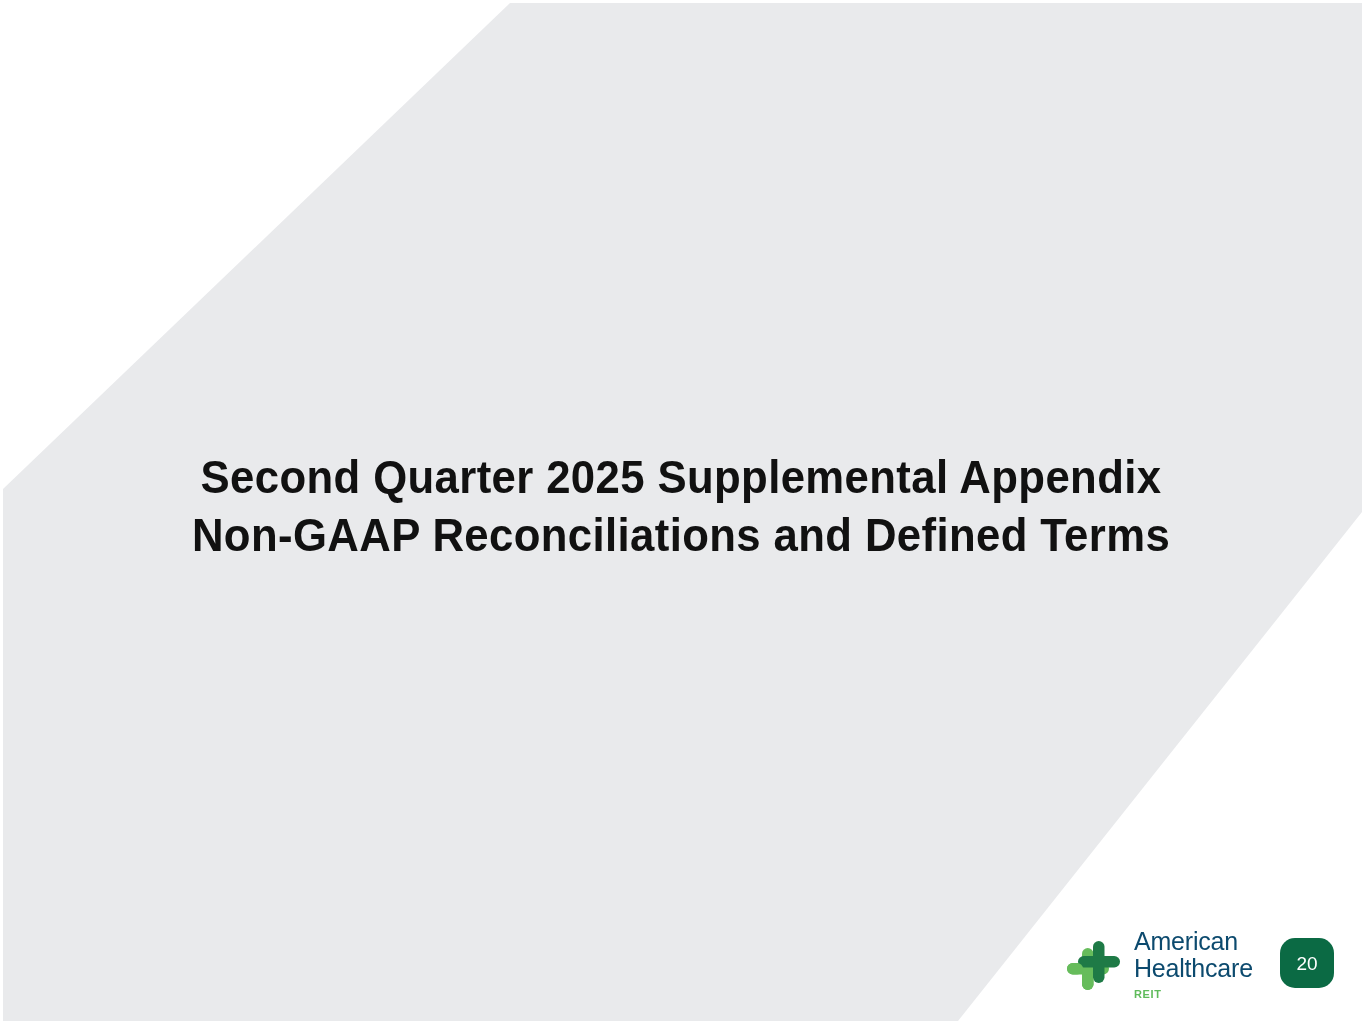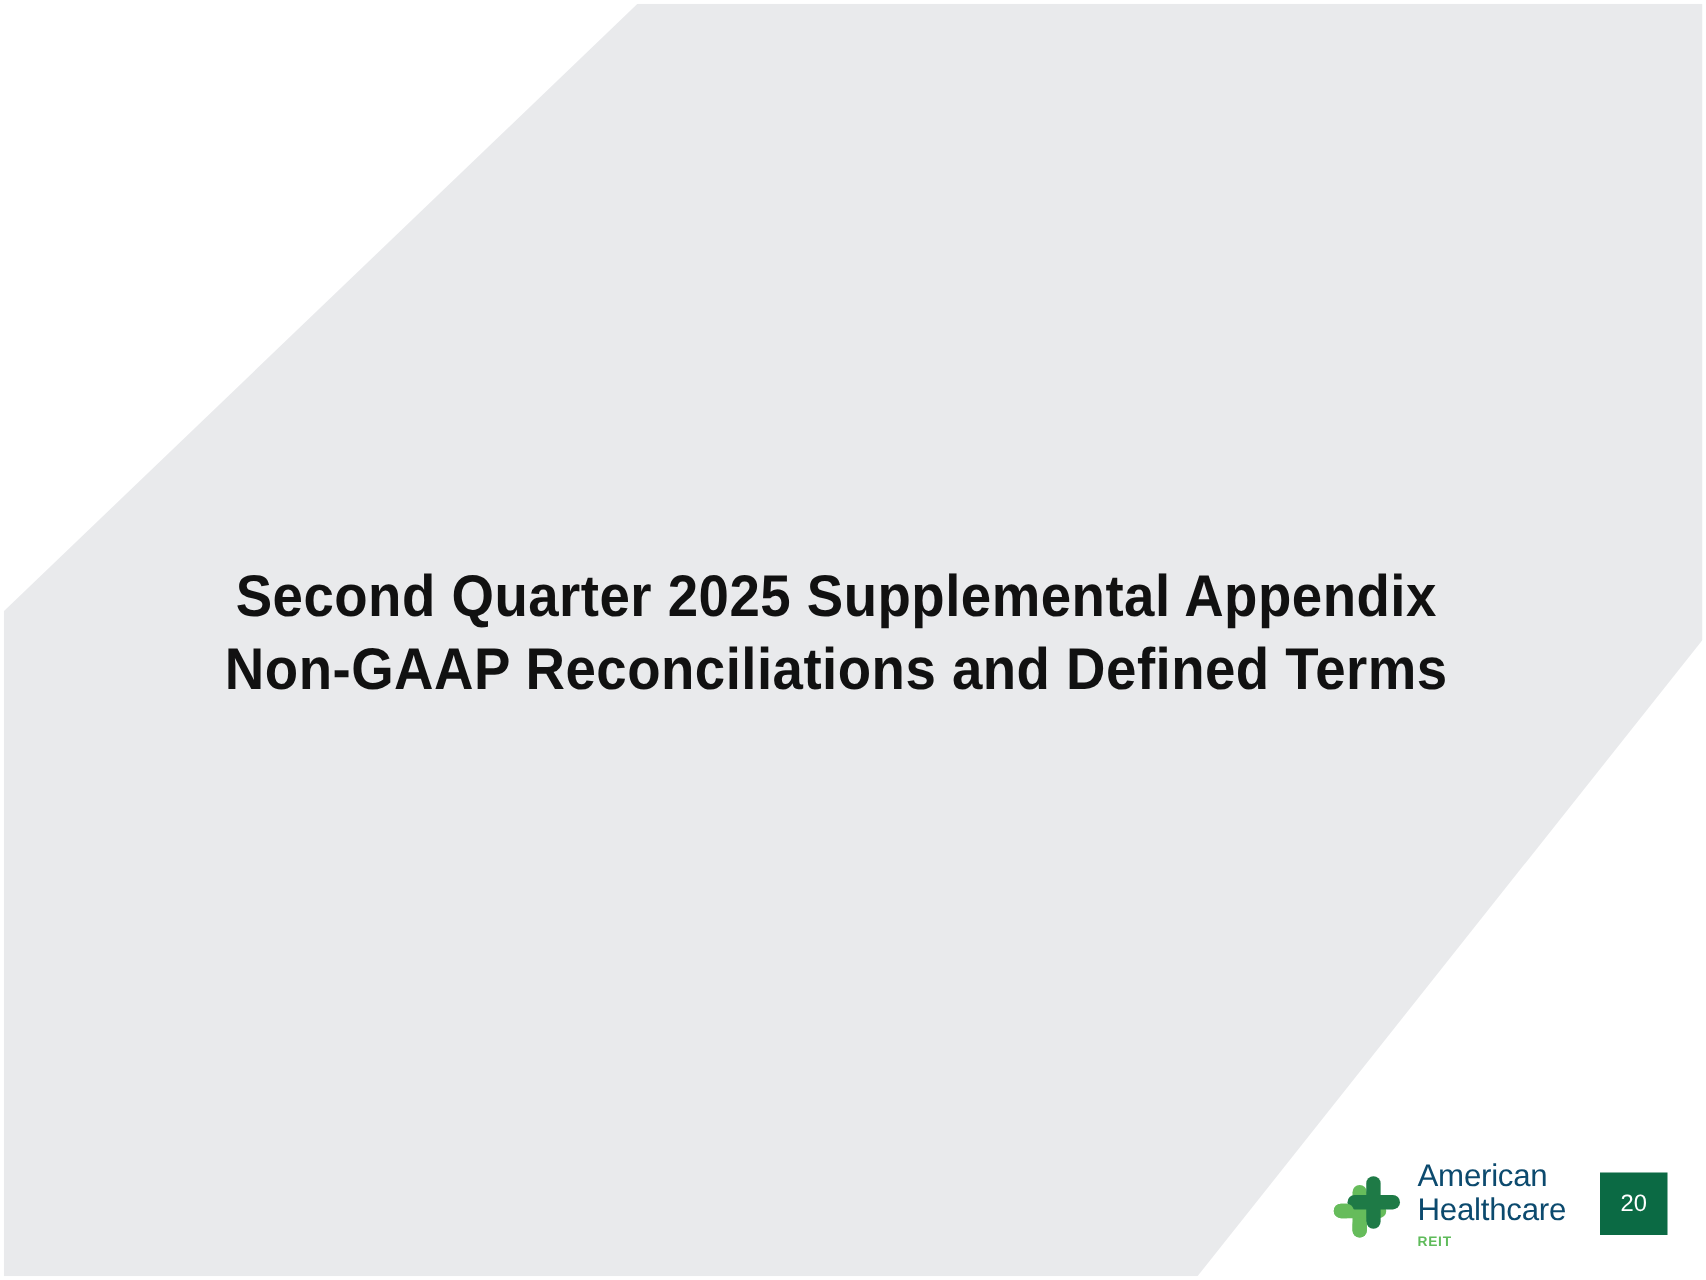--- a/index.html
+++ b/index.html
@@ -37,21 +37,21 @@
       1362px 512px,
       958px 1021px,
       3px 1021px,
       3px 489px
     );
   }
 
   
   .title-block {
     position: absolute;
-    left: 0;
+    left: 12px;
     top: 448px;
     width: 1338px;
     text-align: center;
     padding: 0 40px;
     box-sizing: border-box;
   }
   .title-line {
     display: block;
     font-family: "Liberation Sans", sans-serif;
     font-weight: bold;
@@ -107,20 +107,21 @@
   .page-badge {
     position: absolute;
     left: 1280px;
     top: 938px;
     width: 54px;
     height: 50px;
     background: #0B6A44;
     display: flex;
     align-items: center;
     justify-content: center;
+    border-radius: 15px;
   }
   .page-badge span {
     font-family: "Liberation Sans", sans-serif;
     font-size: 19px;
     color: #FFFFFF;
     line-height: 1;
   }
 </style>
 </head>
 <body>

